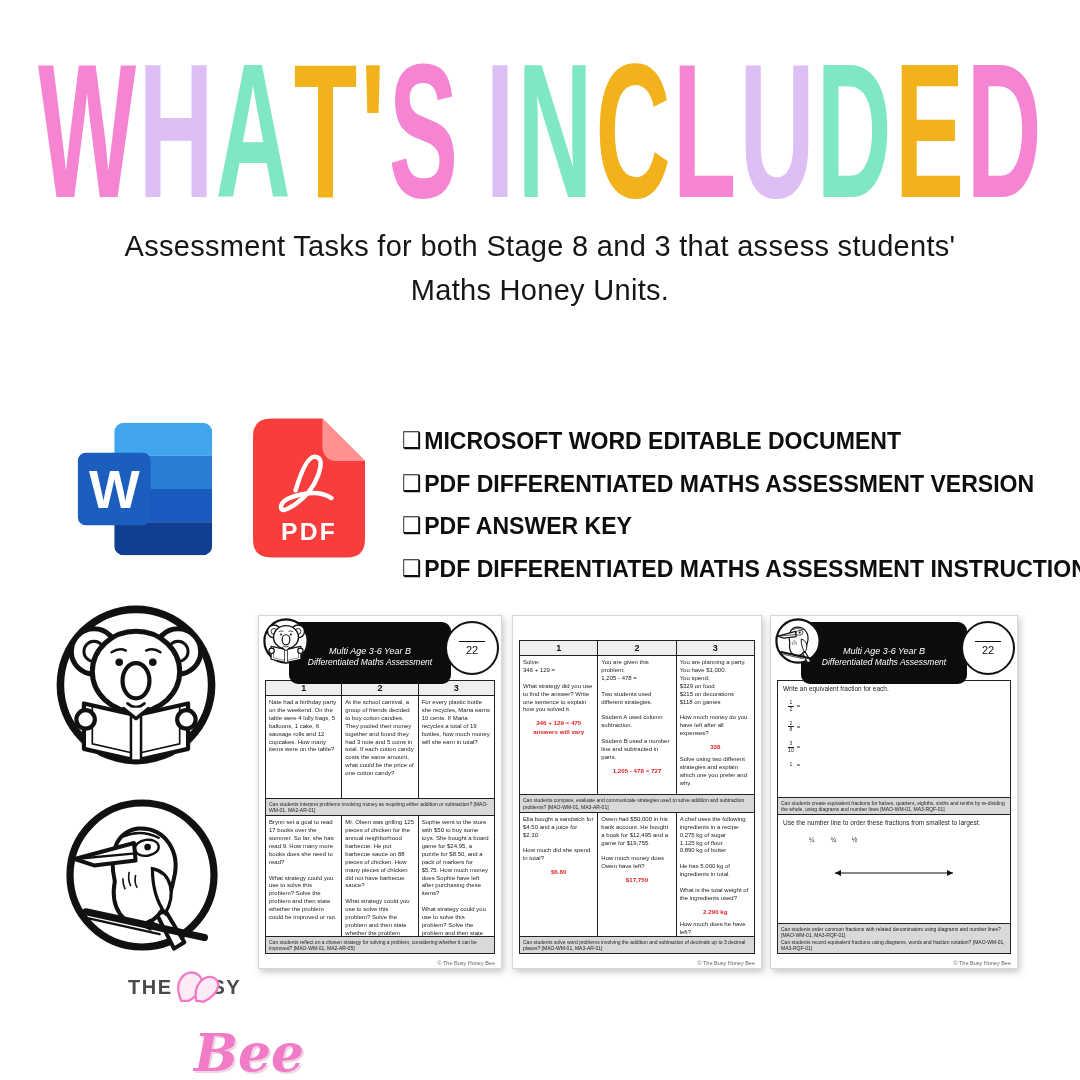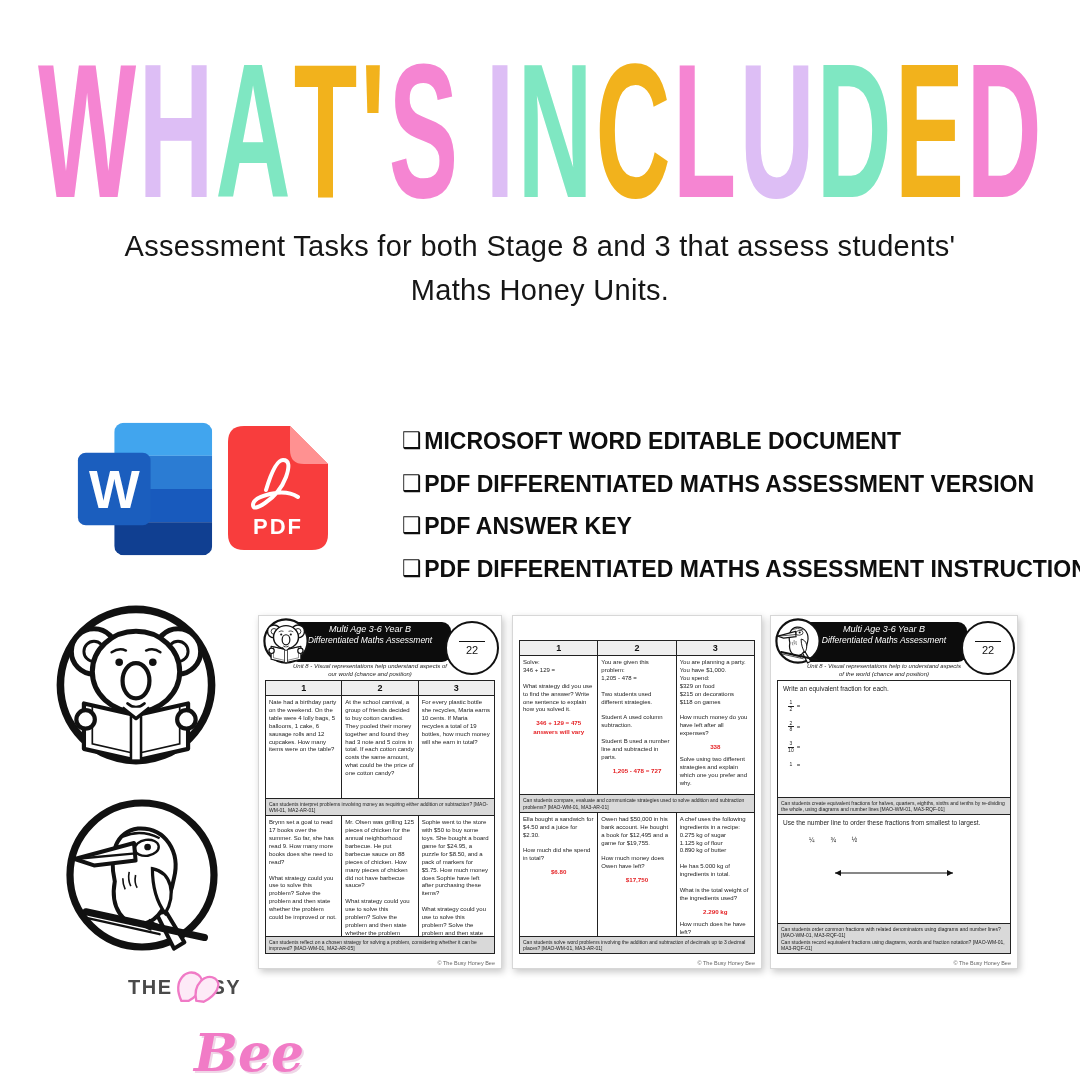--- a/index.html
+++ b/index.html
@@ -13,40 +13,40 @@
               transform:scale(1.04,1.92);transform-origin:center top;
               font-family:"Liberation Sans",sans-serif;}
   .title span.sp{width:18px;}
 
   
   .desc{position:absolute;top:224px;left:40px;width:1000px;text-align:center;
         font-size:29px;line-height:1.52;color:#161616;letter-spacing:.3px;}
 
   
   .word-icon{position:absolute;left:70px;top:410px;width:158px;height:158px;}
-  .pdf-icon{position:absolute;left:228px;top:418px;width:100px;height:140px;}
+  .pdf-icon{position:absolute;left:253px;top:418px;width:112px;height:140px;}
 
   
   .checklist{position:absolute;left:402px;top:429px;width:660px;}
   .check-item{font-weight:bold;font-size:24.5px;line-height:1;margin-bottom:18px;
               color:#0e0e0e;white-space:nowrap;transform:scaleX(.94);transform-origin:left;}
   .check-item .box{font-weight:normal;font-size:23px;margin-right:3px;position:relative;top:-1px;}
 
   
   .koala-badge{position:absolute;left:52px;top:601px;width:168px;height:168px;}
   .kook-badge{position:absolute;left:62px;top:795px;width:160px;height:160px;}
 
   
   .sheet{position:absolute;background:#fff;border:1px solid #d7d7d7;
          box-shadow:2px 3px 7px rgba(0,0,0,.22);}
   .sheet1{left:258px;top:615px;width:242px;height:352px;}
   .sheet2{left:512px;top:615px;width:248px;height:352px;}
   .sheet3{left:770px;top:615px;width:246px;height:352px;}
   .banner{position:absolute;left:30px;top:6px;right:50px;height:38px;background:#0c0c0c;
-          border-radius:9px;color:#fff;text-align:center;font-style:italic;padding-top:2px;z-index:2;}
+          border-radius:9px;color:#fff;text-align:center;font-style:italic;padding-top:24px;z-index:2;}
   .banner .l1{font-size:9px;line-height:1.2;}
   .banner .l2{font-size:8.5px;line-height:1.3;}
   .banner-line{position:absolute;right:32px;top:24px;width:26px;border-top:2px solid #111;}
   .mini-logo{position:absolute;left:3px;top:1px;width:48px;height:48px;z-index:3;}
   .score{position:absolute;right:2px;top:5px;width:50px;height:50px;border:2.5px solid #111;
          border-radius:50%;background:#fff;display:flex;align-items:center;justify-content:center;z-index:2;}
   .score span{font-size:11px;border-top:1.5px solid #111;padding:2px 7px 0;color:#111;}
   .subtitle{position:absolute;top:47px;left:34px;right:54px;font-size:6px;font-style:italic;
             text-align:center;color:#222;line-height:1.25;}
   .wtable{position:absolute;left:6px;right:6px;border:1.5px solid #222;display:flex;

